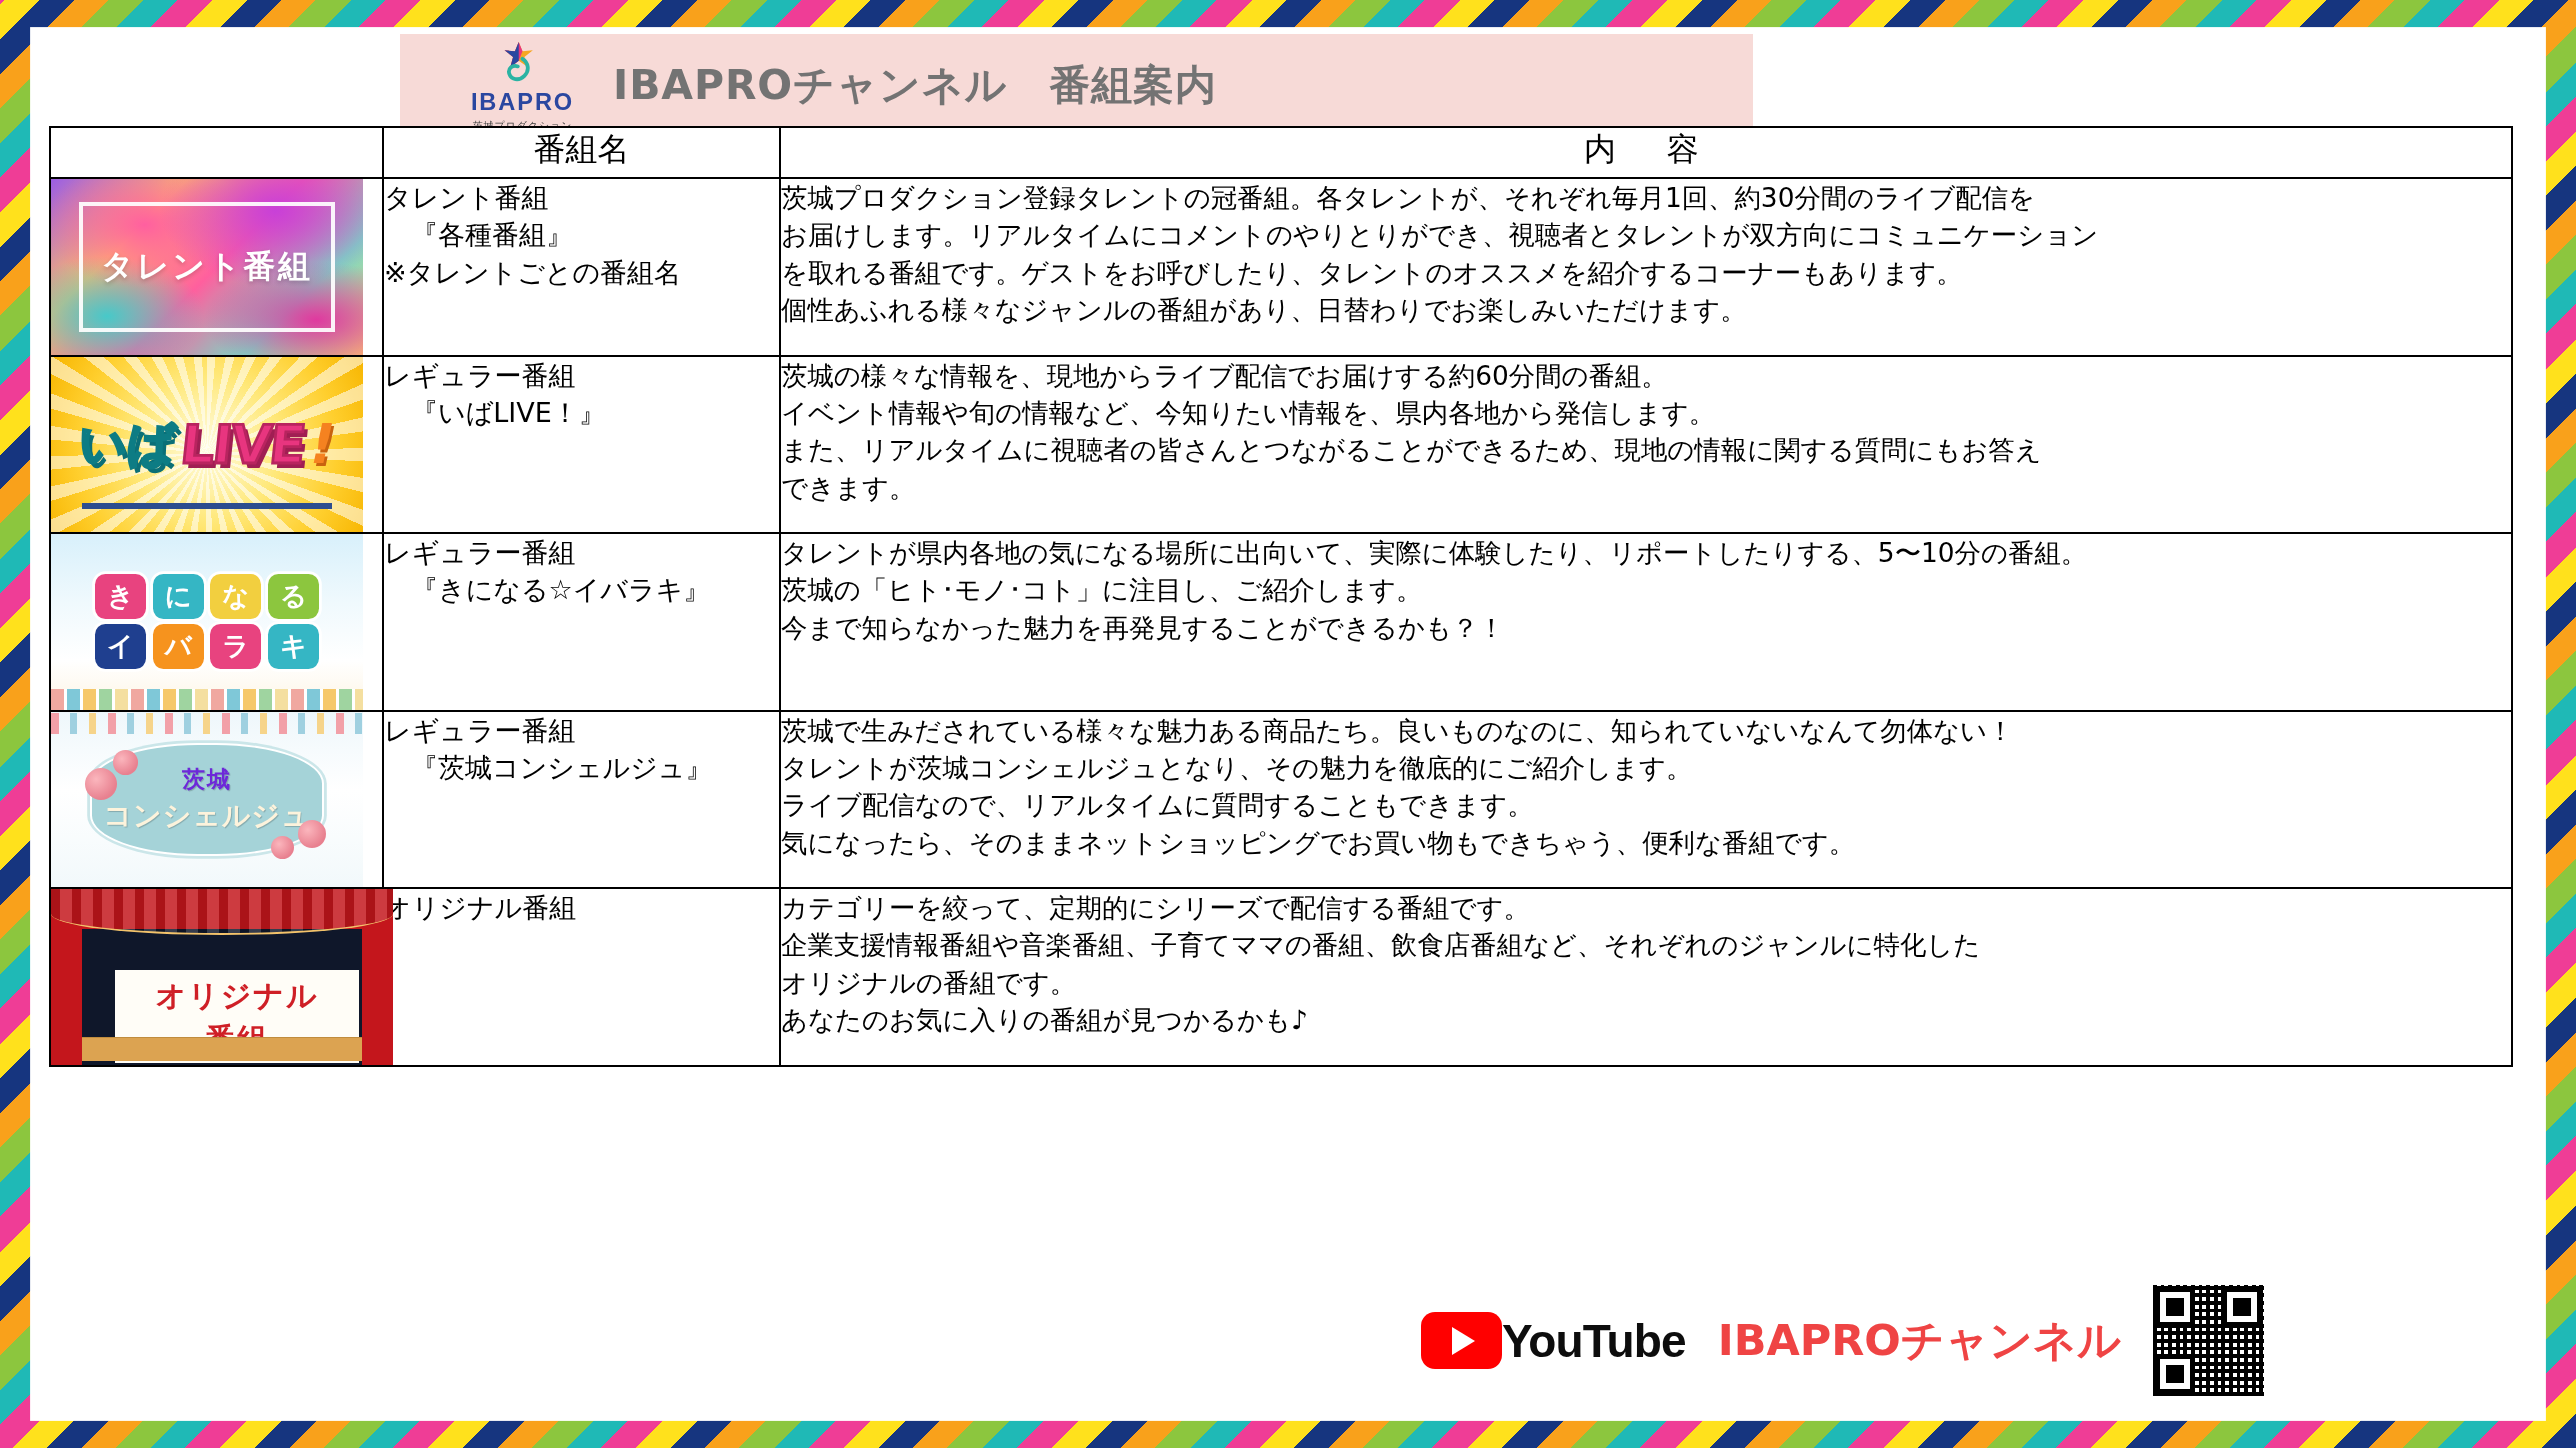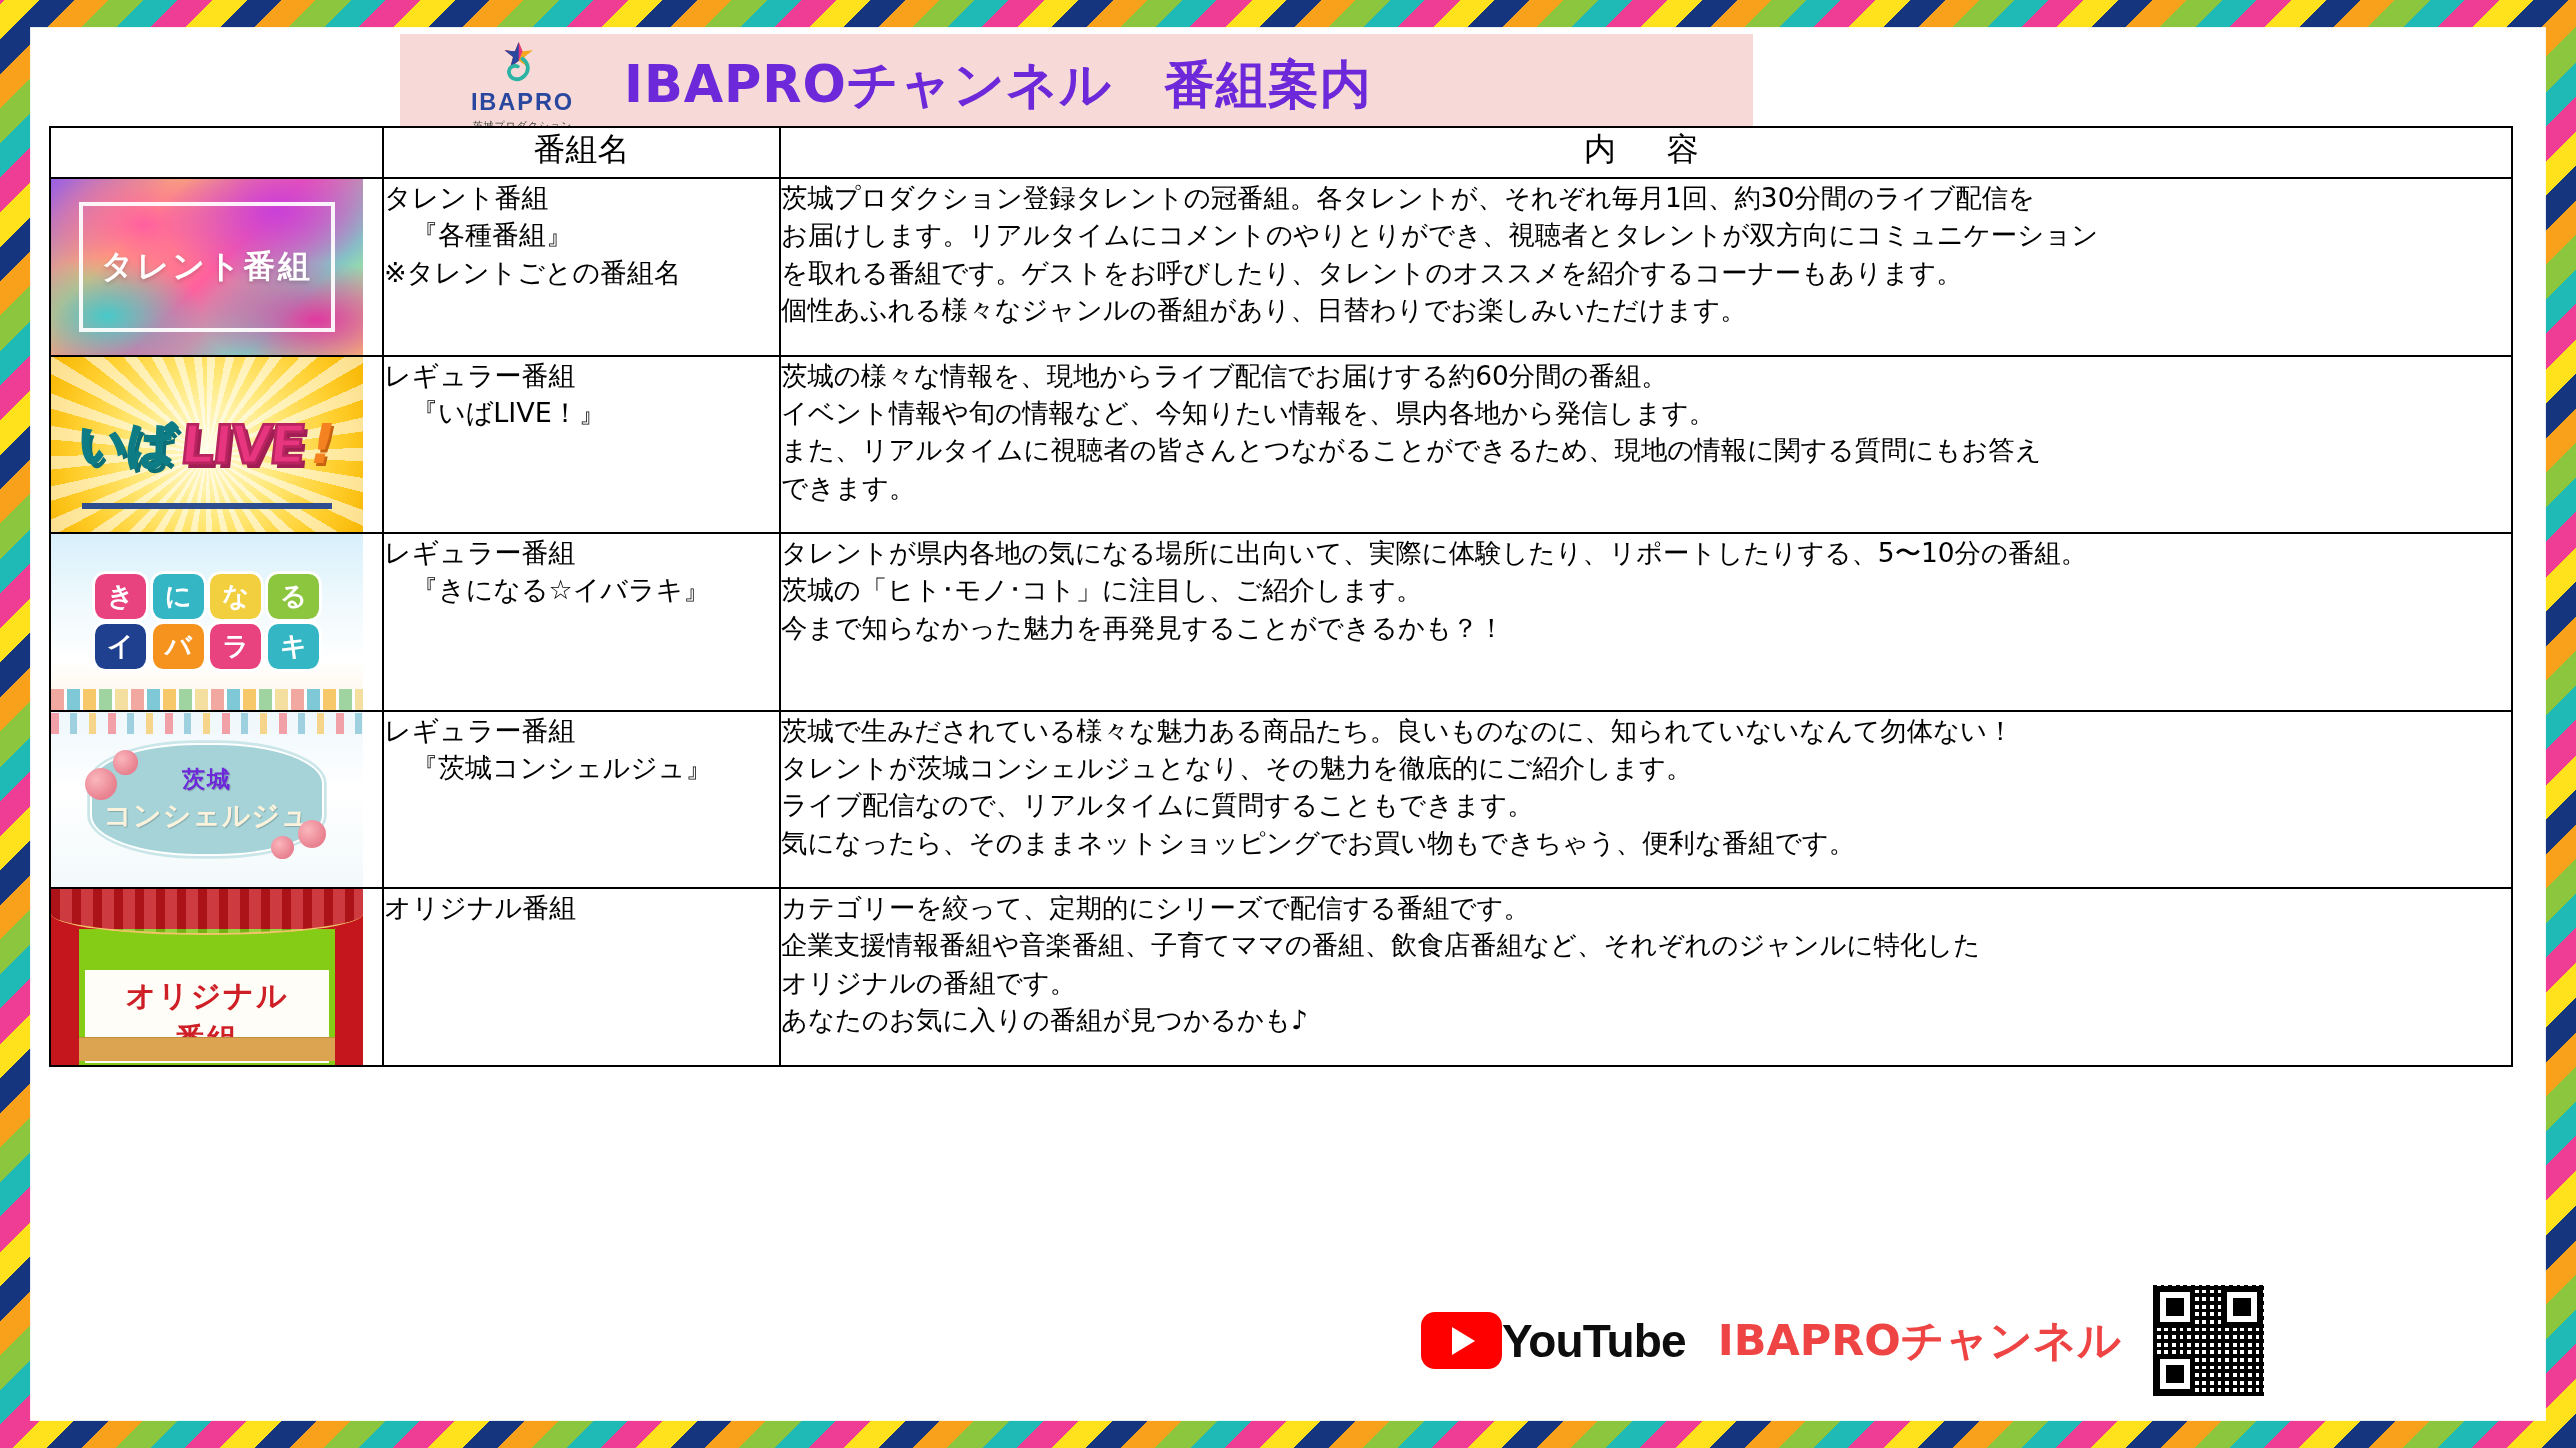--- a/index.html
+++ b/index.html
@@ -42,22 +42,22 @@
     align-items:center;justify-content:center;margin-left:47px;
     line-height:1;
   }
   .logo-mark{height:49px;width:57px;position:relative;}
   .logo-word{
     font-weight:bold;font-size:23.6px;letter-spacing:1.9px;color:#2a47a0;
     font-family:"Liberation Sans",sans-serif;margin-top:1.9px;
   }
   .logo-sub{font-size:10px;color:#3b3b3b;letter-spacing:0.9px;margin-top:6px;}
   #banner-title{
-    flex:1;font-size:51px;font-weight:bold;color:#6d28d9;
-    letter-spacing:0.9px;margin-left:26px;
+    flex:1;font-size:41px;font-weight:bold;color:#737373;
+    letter-spacing:0.9px;margin-left:15px;
     font-family:"DejaVu Sans","Liberation Sans",sans-serif;
     white-space:nowrap;
   }
 
   
   #program-table{
     position:absolute;left:17px;top:97px;
     width:2464px;
     border-collapse:collapse;
     table-layout:fixed;
@@ -187,21 +187,21 @@
     position:absolute;left:0;right:0;top:1.9px;height:21px;z-index:1;
     background:repeating-linear-gradient(90deg,
       #f2a0a8 0 7.6px,transparent 7.6px 19px,
       #9fd0e0 19px 26.4px,transparent 26.4px 38px,
       #f6d48a 38px 45px,transparent 45px 57px);
     -webkit-mask-image:repeating-linear-gradient(90deg,#000 0 9.4px,transparent 9.4px 19px);
   }
   .cg-rose{position:absolute;border-radius:50%;background:radial-gradient(circle at 35% 35%,#fbb6bd,#e8808f 70%);z-index:3;}
   
   .thumb-original{
-    background:#84cc16;flex-direction:column;justify-content:flex-start;
+    background:#0f172a;flex-direction:column;justify-content:flex-start;padding-left:30px;
   }
   .og-curtain{
     position:absolute;left:0;right:0;top:0;height:100%;z-index:1;
     background:
       linear-gradient(90deg,#c4161c 0 9%,transparent 9% 91%,#c4161c 91% 100%),
       linear-gradient(180deg,#c4161c 0 23%,transparent 23%);
   }
   .og-curtain::after{
     content:"";position:absolute;left:0;right:0;top:0;height:25%;
     background:repeating-linear-gradient(90deg,

